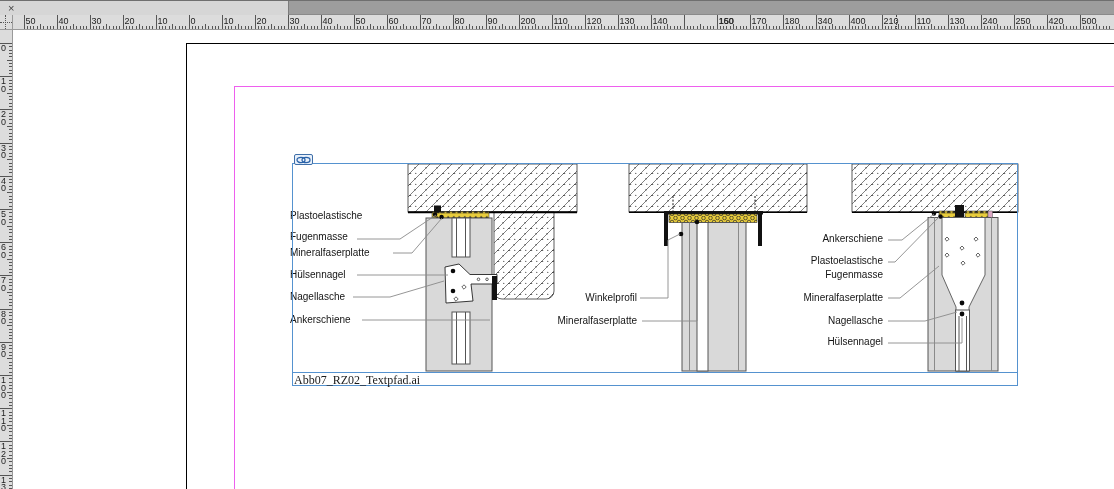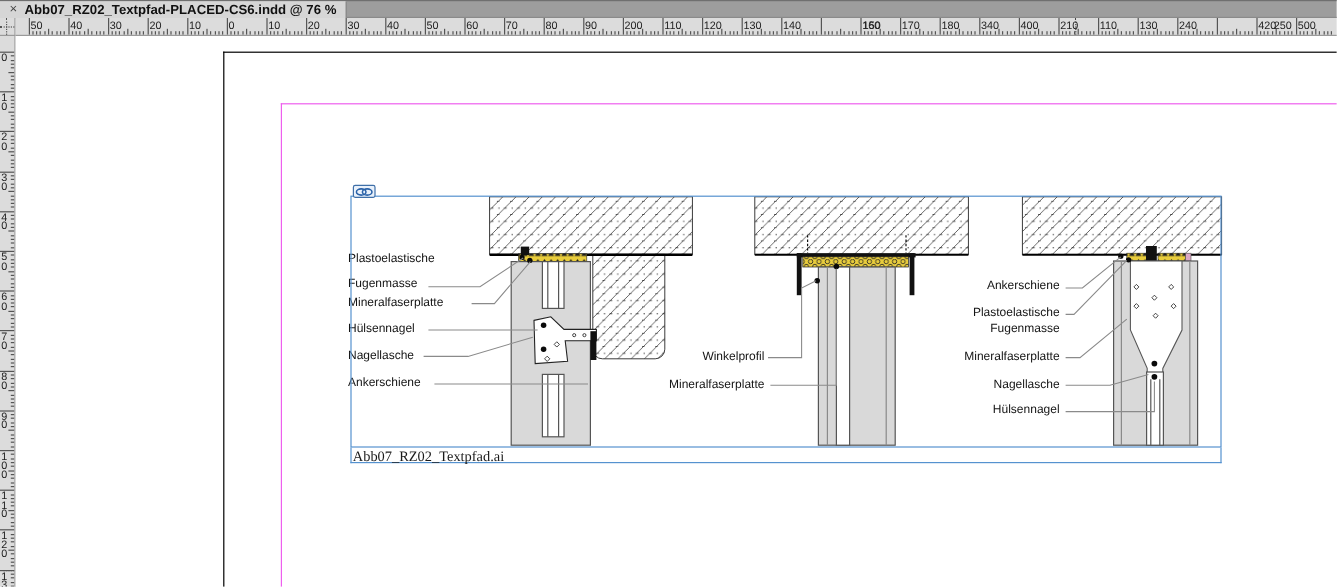--- a/index.html
+++ b/index.html
@@ -53,21 +53,20 @@
   svg.diagram{position:absolute;left:0;top:0;width:1114px;height:489px;z-index:4;pointer-events:none}
   .dlabel{position:absolute;font-size:10px;color:#141414;white-space:nowrap;z-index:5}
   .ralign{text-align:right}
 </style>
 </head>
 <body>
 
 <div class="tabbar">
   <div class="tab">
     <span class="close">×</span>
-    <span class="title">Abb07_RZ02_Textpfad-PLACED-CS6.indd @ 76 %</span>
   </div>
 </div>
 
 <div class="corner">
   <div class="cv"></div>
   <div class="ch"></div>
 </div>
 <div class="hruler" id="hruler">
   <div class="hmarker" style="left:883px"></div>
 <div class="htick" style="left: 10.5px; height: 14px;"></div>
@@ -394,21 +393,21 @@
     <div class="htick" style="left: 970.8px; height: 3px;"></div>
     <div class="htick" style="left: 974.1px; height: 3px;"></div>
     <div class="htick" style="left: 977.4px; height: 3px;"></div>
     <div class="htick" style="left: 980.7px; height: 3px;"></div>
     <div class="htick" style="left: 984px; height: 5px;"></div>
     <div class="htick" style="left: 987.3px; height: 3px;"></div>
     <div class="htick" style="left: 990.6px; height: 3px;"></div>
     <div class="htick" style="left: 993.9px; height: 3px;"></div>
     <div class="htick" style="left: 997.2px; height: 3px;"></div>
     <div class="htick" style="left: 1000.5px; height: 14px;"></div>
-    <div class="hlab" style="left: 1002.5px; margin-left: 46px;">250</div>
+    <div class="hlab" style="left: 1002.5px;">250</div>
     <div class="htick" style="left: 1003.8px; height: 3px;"></div>
     <div class="htick" style="left: 1007.1px; height: 3px;"></div>
     <div class="htick" style="left: 1010.4px; height: 3px;"></div>
     <div class="htick" style="left: 1013.7px; height: 3px;"></div>
     <div class="htick" style="left: 1017px; height: 5px;"></div>
     <div class="htick" style="left: 1020.3px; height: 3px;"></div>
     <div class="htick" style="left: 1023.6px; height: 3px;"></div>
     <div class="htick" style="left: 1026.9px; height: 3px;"></div>
     <div class="htick" style="left: 1030.2px; height: 3px;"></div>
     <div class="htick" style="left: 1033.5px; height: 14px;"></div>

